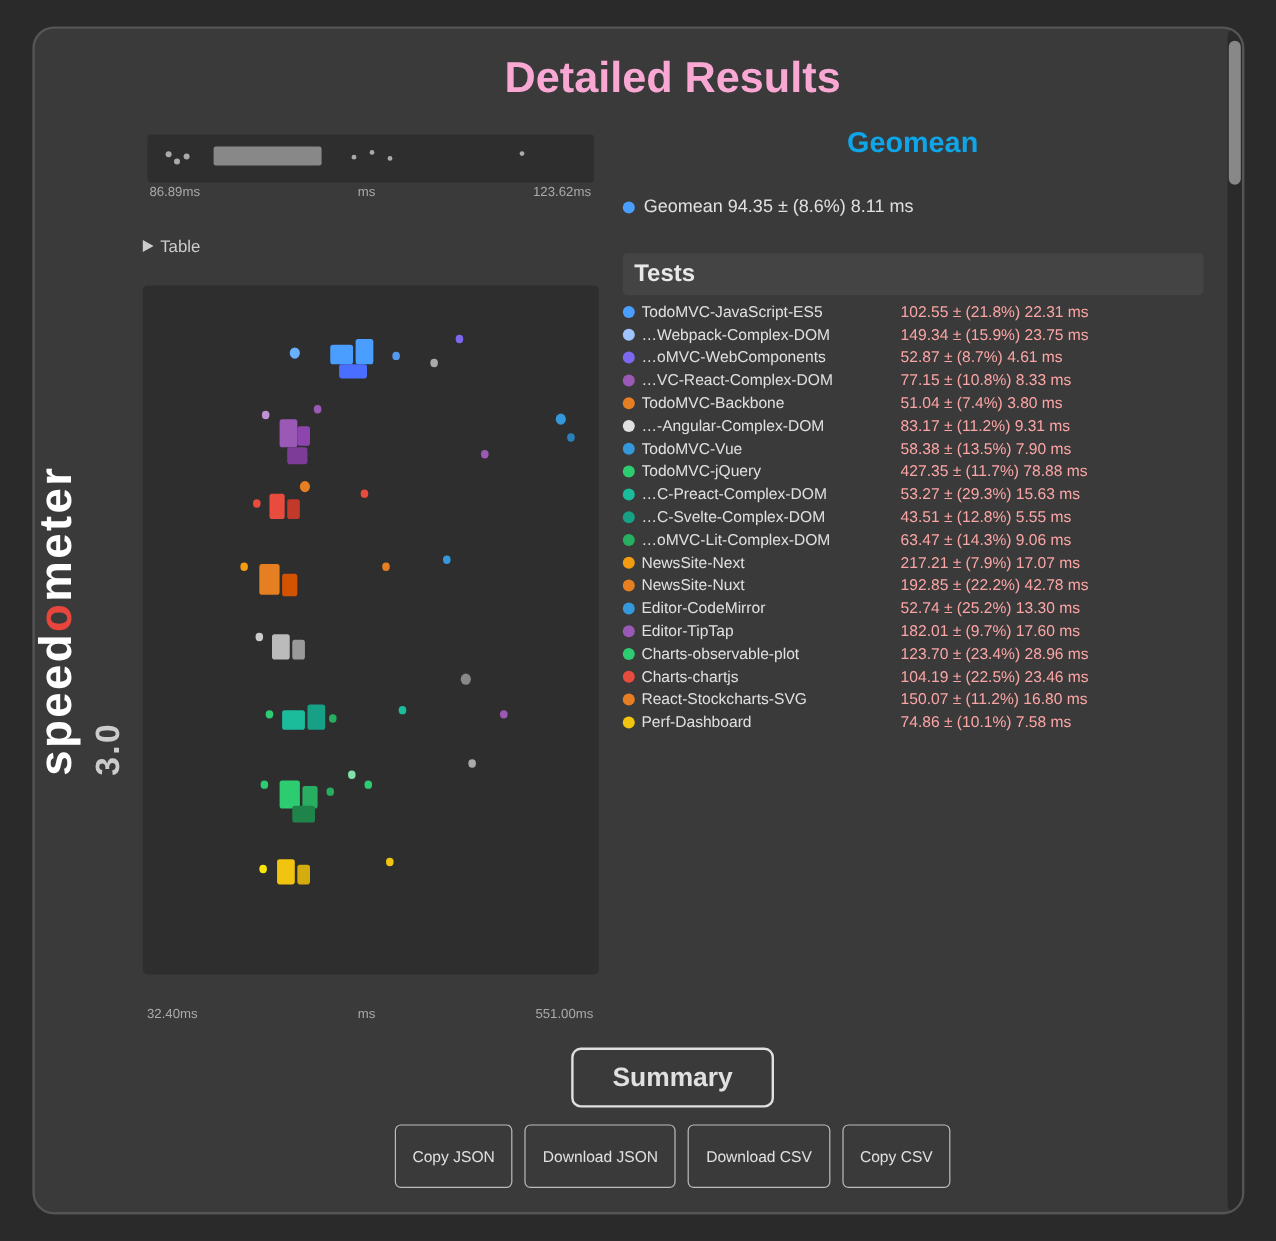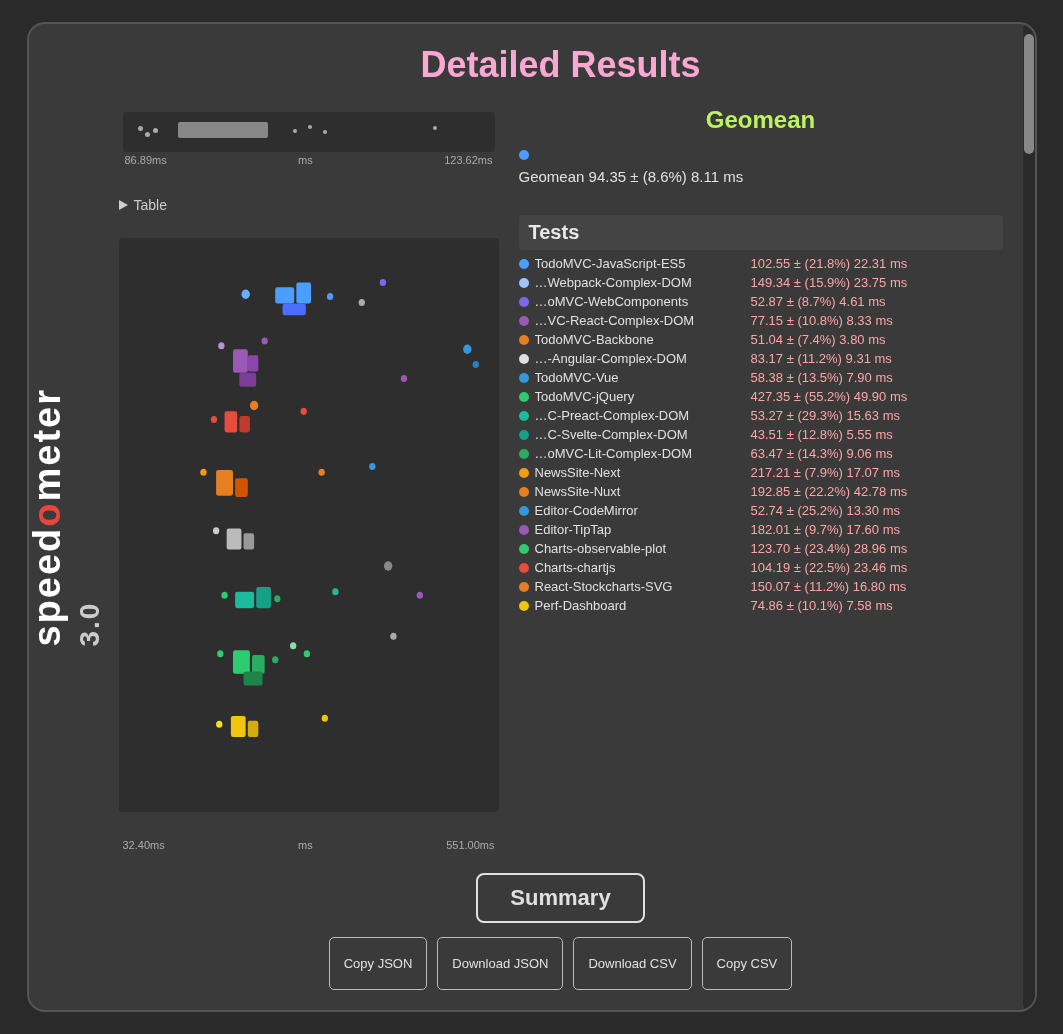--- a/index.html
+++ b/index.html
@@ -149,34 +149,33 @@
     }
     .scatter-labels {
       display: flex;
       justify-content: space-between;
       color: #aaa;
       font-size: 11px;
       padding: 2px 4px;
     }
     
     .section-title {
-      color: #bef264;
+      color: #0ea5e9;
       font-size: 24px;
       font-weight: bold;
       text-align: center;
-      margin-bottom: 6px;
+      margin-bottom: 20px;
     }
     .geomean-item {
       display: flex;
-      align-items: flex-start;
+      align-items: center;
       gap: 8px;
       color: #e0e0e0;
       font-size: 15px;
       margin-bottom: 6px;
-      flex-direction: column;
     }
     .dot {
       width: 10px;
       height: 10px;
       border-radius: 50%;
       flex-shrink: 0;
     }
     .tests-title {
       color: #e8e8e8;
       font-size: 20px;
@@ -401,21 +400,21 @@
       <span class="test-value">83.17  ± (11.2%) 9.31  ms</span>
     </div>
               <div class="test-row">
       <div class="dot" style="background:#3498db;"></div>
       <span class="test-name">TodoMVC-Vue</span>
       <span class="test-value">58.38  ± (13.5%) 7.90  ms</span>
     </div>
               <div class="test-row">
       <div class="dot" style="background:#2ecc71;"></div>
       <span class="test-name">TodoMVC-jQuery</span>
-      <span class="test-value">427.35 ± (55.2%) 49.90 ms</span>
+      <span class="test-value">427.35 ± (11.7%) 78.88 ms</span>
     </div>
               <div class="test-row">
       <div class="dot" style="background:#1abc9c;"></div>
       <span class="test-name">…C-Preact-Complex-DOM</span>
       <span class="test-value">53.27  ± (29.3%) 15.63 ms</span>
     </div>
               <div class="test-row">
       <div class="dot" style="background:#16a085;"></div>
       <span class="test-name">…C-Svelte-Complex-DOM</span>
       <span class="test-value">43.51  ± (12.8%) 5.55  ms</span>

